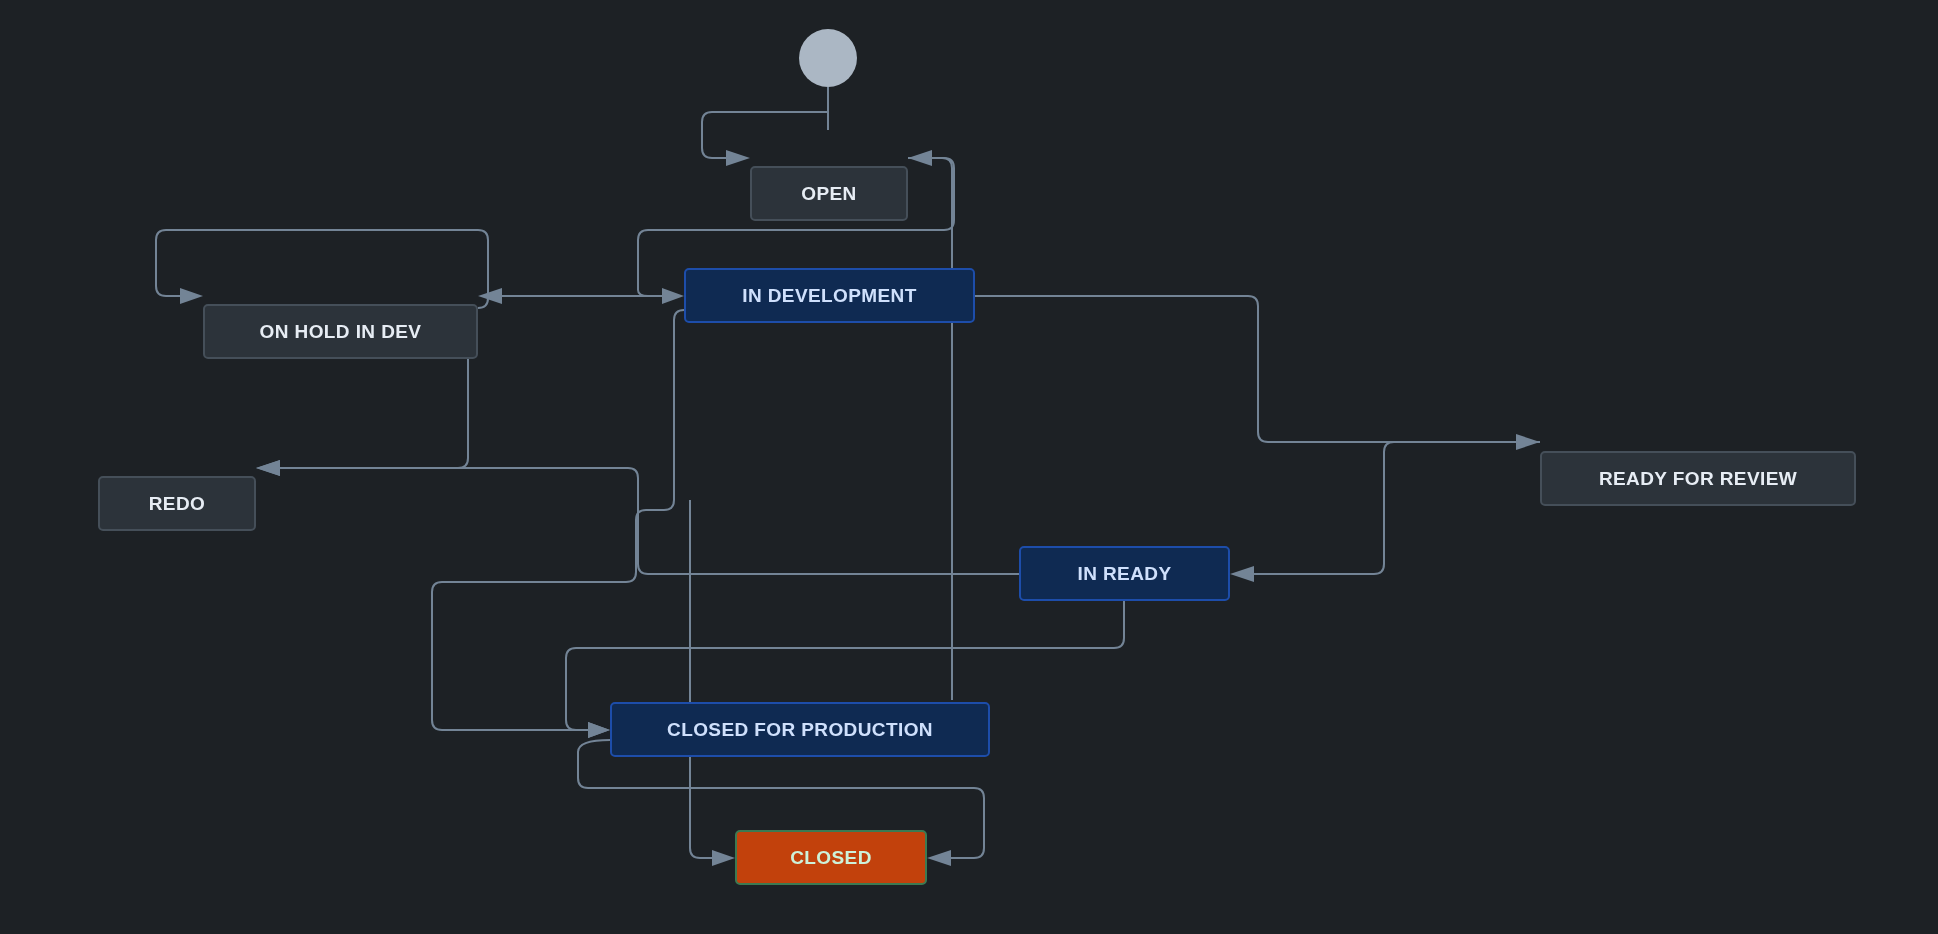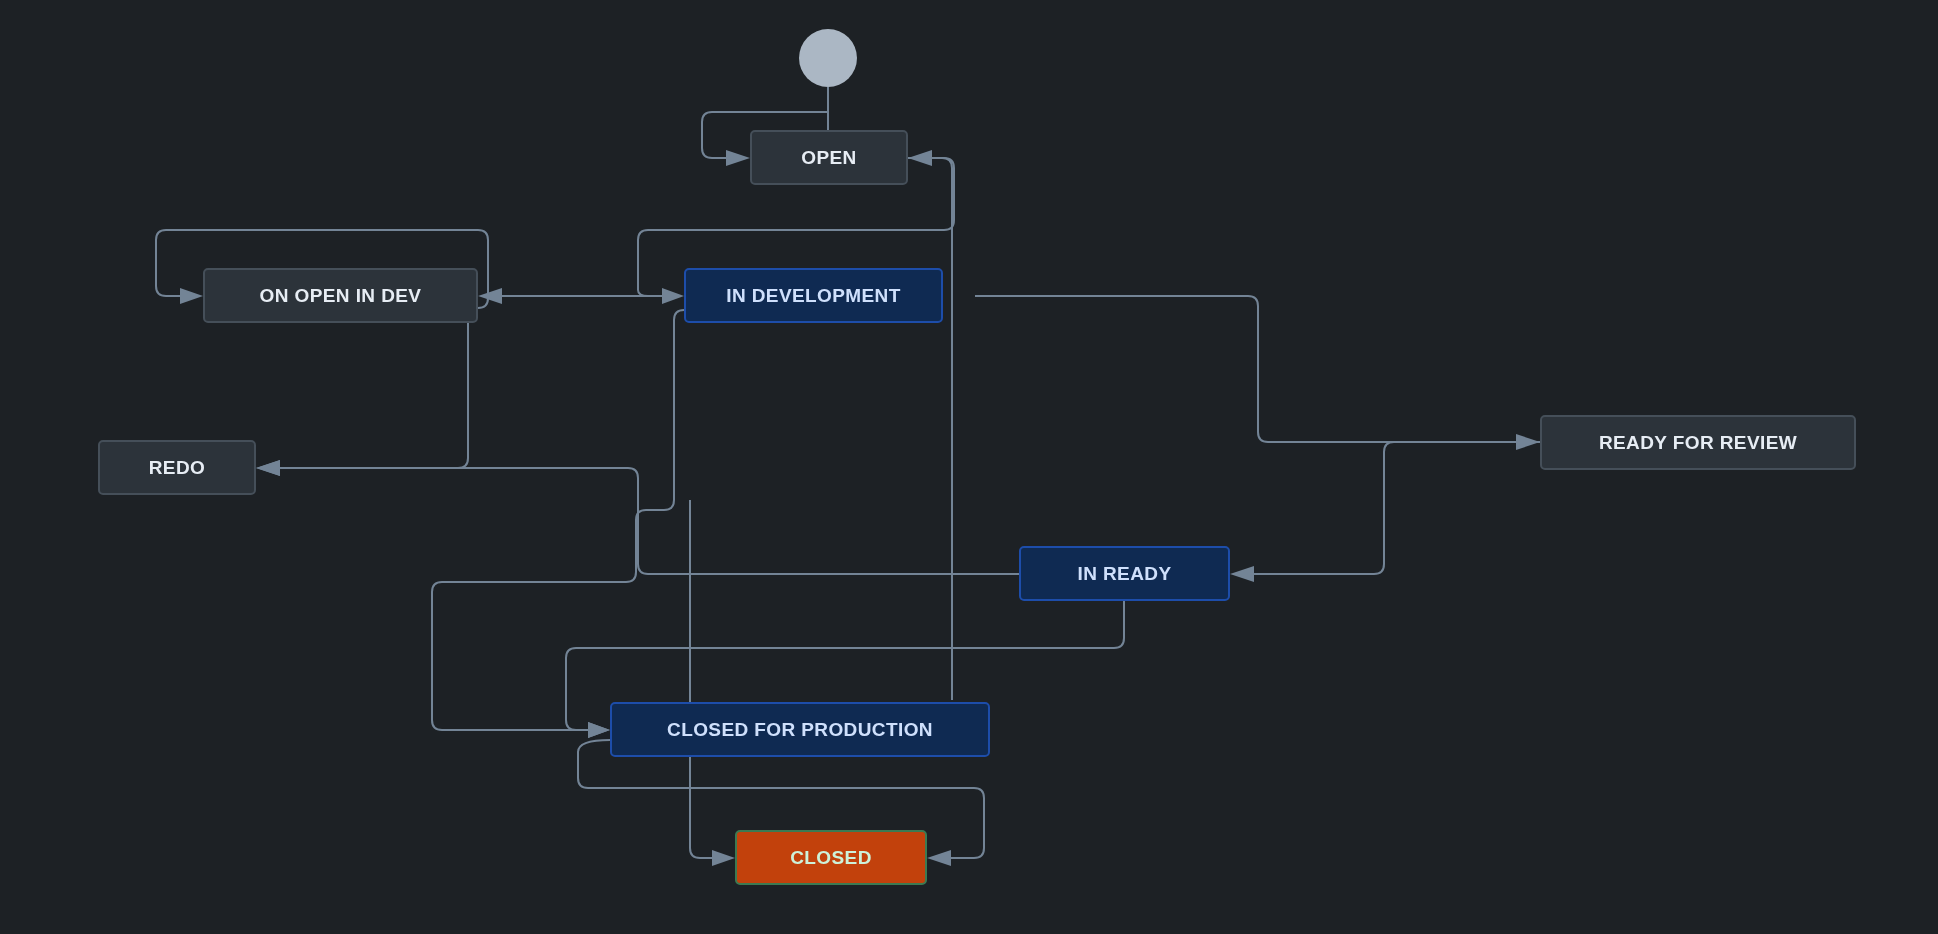--- a/index.html
+++ b/index.html
@@ -46,20 +46,21 @@
     letter-spacing: 0.4px;
     font-weight: bold;
     font-size: 19px;
     white-space: nowrap;
     user-select: none;
   }
   .node.default {
     background: #2c333a;
     border-color: #454f59;
     color: #e7edf4;
+    margin-top: 36px;
   }
   .node.blue {
     background: #0f2a52;
     border-color: #1d4daa;
     color: #cfe0fc;
   }
   .node.green {
     background: #c2410c;
     border-color: #3c7a52;
     color: #cdf2da;
@@ -149,24 +150,24 @@
 
   </svg>
 
   <div class="start-node" style="left:799px; top:29px; width:58px; height:58px;"></div>
 
   <div class="node default" style="left:750px; top:130px; width:158px; height:55px;">
     <span>OPEN</span>
   </div>
 
   <div class="node default" style="left:203px; top:268px; width:275px; height:55px;">
-    <span>ON OPEN IN DEV</span>
+    <span>ON HOLD IN DEV</span>
   </div>
 
-  <div class="node blue" style="left:684px; top:268px; width:259px; height:55px;justify-content:center;">
+  <div class="node blue" style="left:684px; top:268px; width:291px; height:55px;justify-content:center;">
     <span>IN DEVELOPMENT</span>
   </div>
 
   <div class="node default" style="left:98px; top:440px; width:158px; height:55px;">
     <span>REDO</span>
   </div>
 
   <div class="node default" style="left:1540px; top:415px; width:316px; height:55px;">
     <span>READY FOR REVIEW</span>
   </div>

